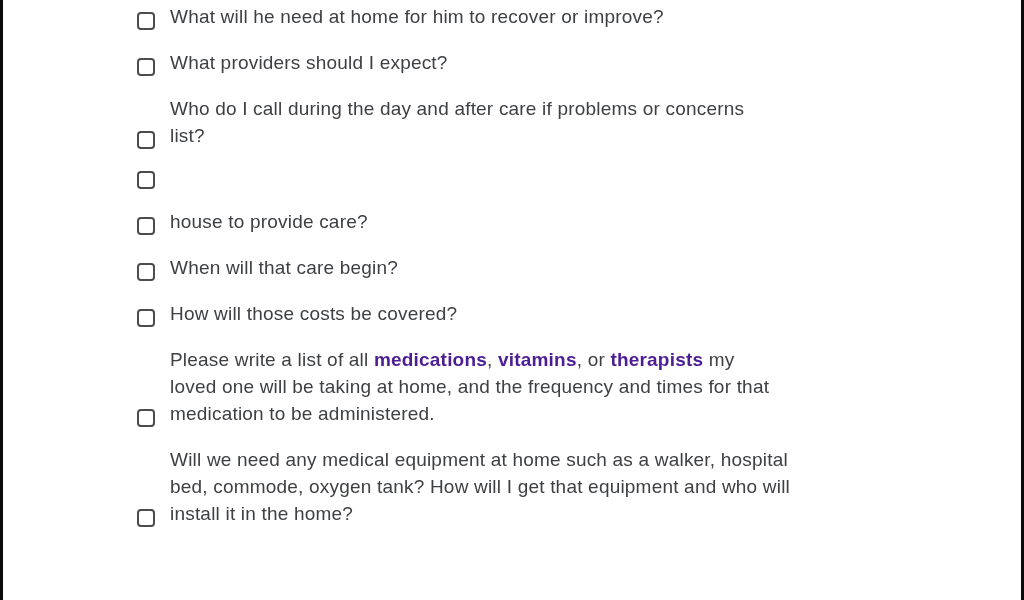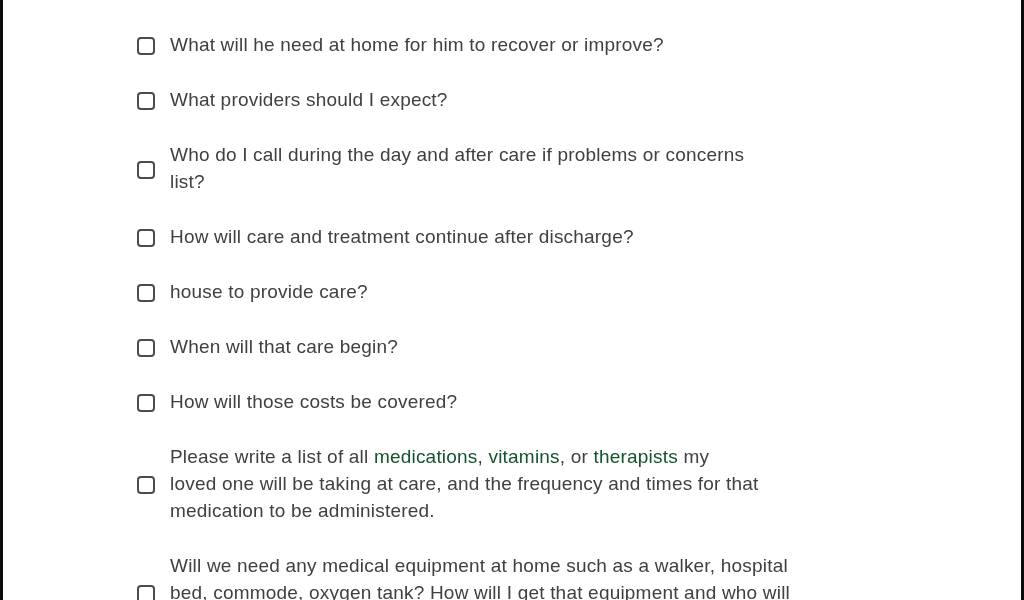--- a/index.html
+++ b/index.html
@@ -15,42 +15,41 @@
     background: var(--bg, #ffffff);
     border-left: 3px solid var(--border, #0a0a0a);
     border-right: 3px solid var(--border, #0a0a0a);
   }
   .checklist {
     list-style: none;
     padding: 3px 50px 0 134px;
   }
   .item {
     display: flex;
-    align-items: center;
+    align-items: flex-end;
     margin-bottom: 19px;
-    margin-top: 28px;
   }
   .checkbox {
     width: 18px; height: 18px;
     flex: 0 0 auto;
     border: 2px solid var(--box, #4a4c4e);
     border-radius: 4px;
     background: #ffffff;
     margin: 3px 15px 0 0;
     cursor: pointer;
   }
   .text {
     font-size: 19px;
     line-height: 27px;
     letter-spacing: 0.2px;
     color: var(--text, #3e4043);
   }
   .text b {
-    font-weight: 400;
-    color: #14532d;
+    font-weight: 700;
+    color: #4c1d95;
   }
 </style>
 </head>
 <body>
 
 <div class="page">
   <ul class="checklist">
       <li class="item">
         <span class="checkbox" role="checkbox" aria-checked="false"></span>
         <div class="text">
@@ -65,23 +64,20 @@
       </li>
       <li class="item">
         <span class="checkbox" role="checkbox" aria-checked="false"></span>
         <div class="text">
           <div class="line"><span>Who do I call during the day and after care if problems or concerns</span></div>
           <div class="line"><span>list?</span></div>
         </div>
       </li>
       <li class="item">
         <span class="checkbox" role="checkbox" aria-checked="false"></span>
-        <div class="text">
-          <div class="line"><span>How will care and treatment continue after discharge?</span></div>
-        </div>
       </li>
       <li class="item">
         <span class="checkbox" role="checkbox" aria-checked="false"></span>
         <div class="text">
           <div class="line"><span>house to provide care?</span></div>
         </div>
       </li>
       <li class="item">
         <span class="checkbox" role="checkbox" aria-checked="false"></span>
         <div class="text">
@@ -91,21 +87,21 @@
       <li class="item">
         <span class="checkbox" role="checkbox" aria-checked="false"></span>
         <div class="text">
           <div class="line"><span>How will those costs be covered?</span></div>
         </div>
       </li>
       <li class="item">
         <span class="checkbox" role="checkbox" aria-checked="false"></span>
         <div class="text">
           <div class="line"><span>Please write a list of all </span><b>medications</b><span>, </span><b>vitamins</b><span>, or </span><b>therapists</b><span> my</span></div>
-          <div class="line"><span>loved one will be taking at care, and the frequency and times for that</span></div>
+          <div class="line"><span>loved one will be taking at home, and the frequency and times for that</span></div>
           <div class="line"><span>medication to be administered.</span></div>
         </div>
       </li>
       <li class="item">
         <span class="checkbox" role="checkbox" aria-checked="false"></span>
         <div class="text">
           <div class="line"><span>Will we need any medical equipment at home such as a walker, hospital</span></div>
           <div class="line"><span>bed, commode, oxygen tank? How will I get that equipment and who will</span></div>
           <div class="line"><span>install it in the home?</span></div>
         </div>

